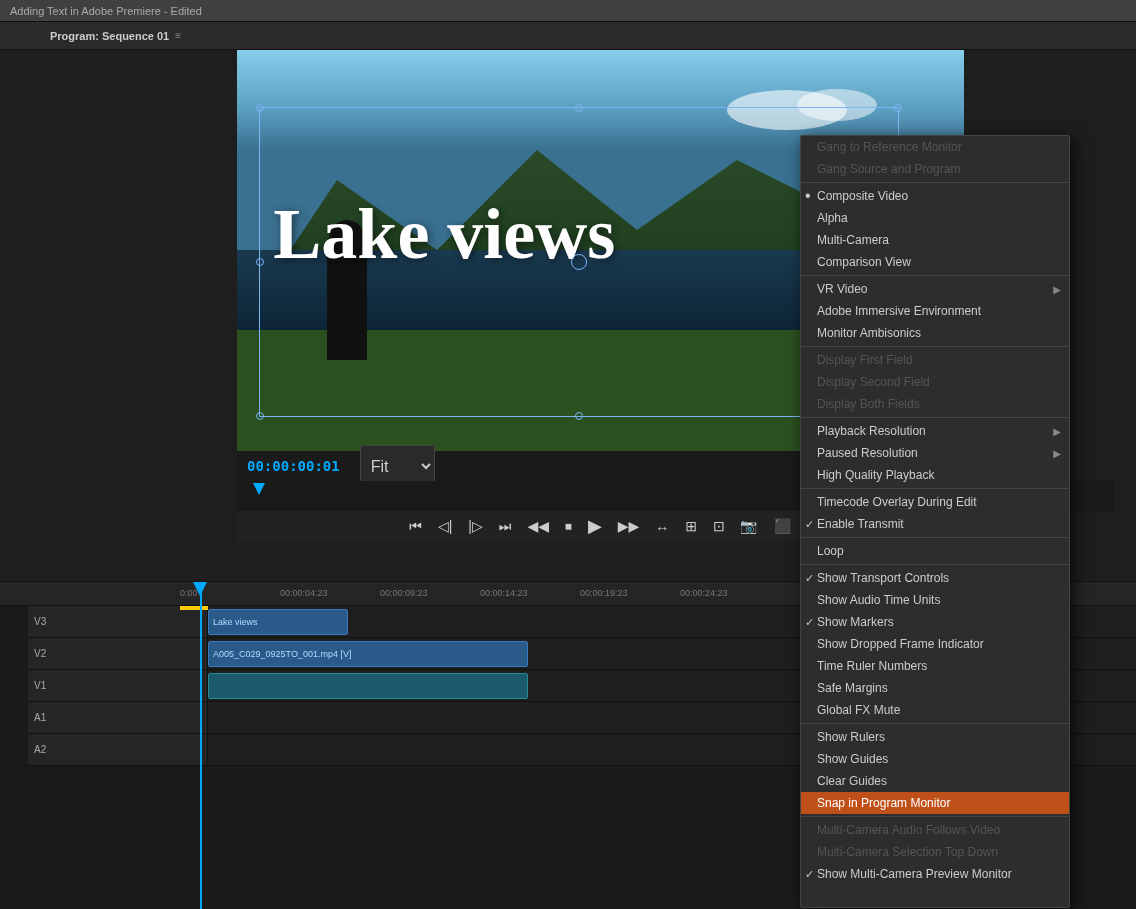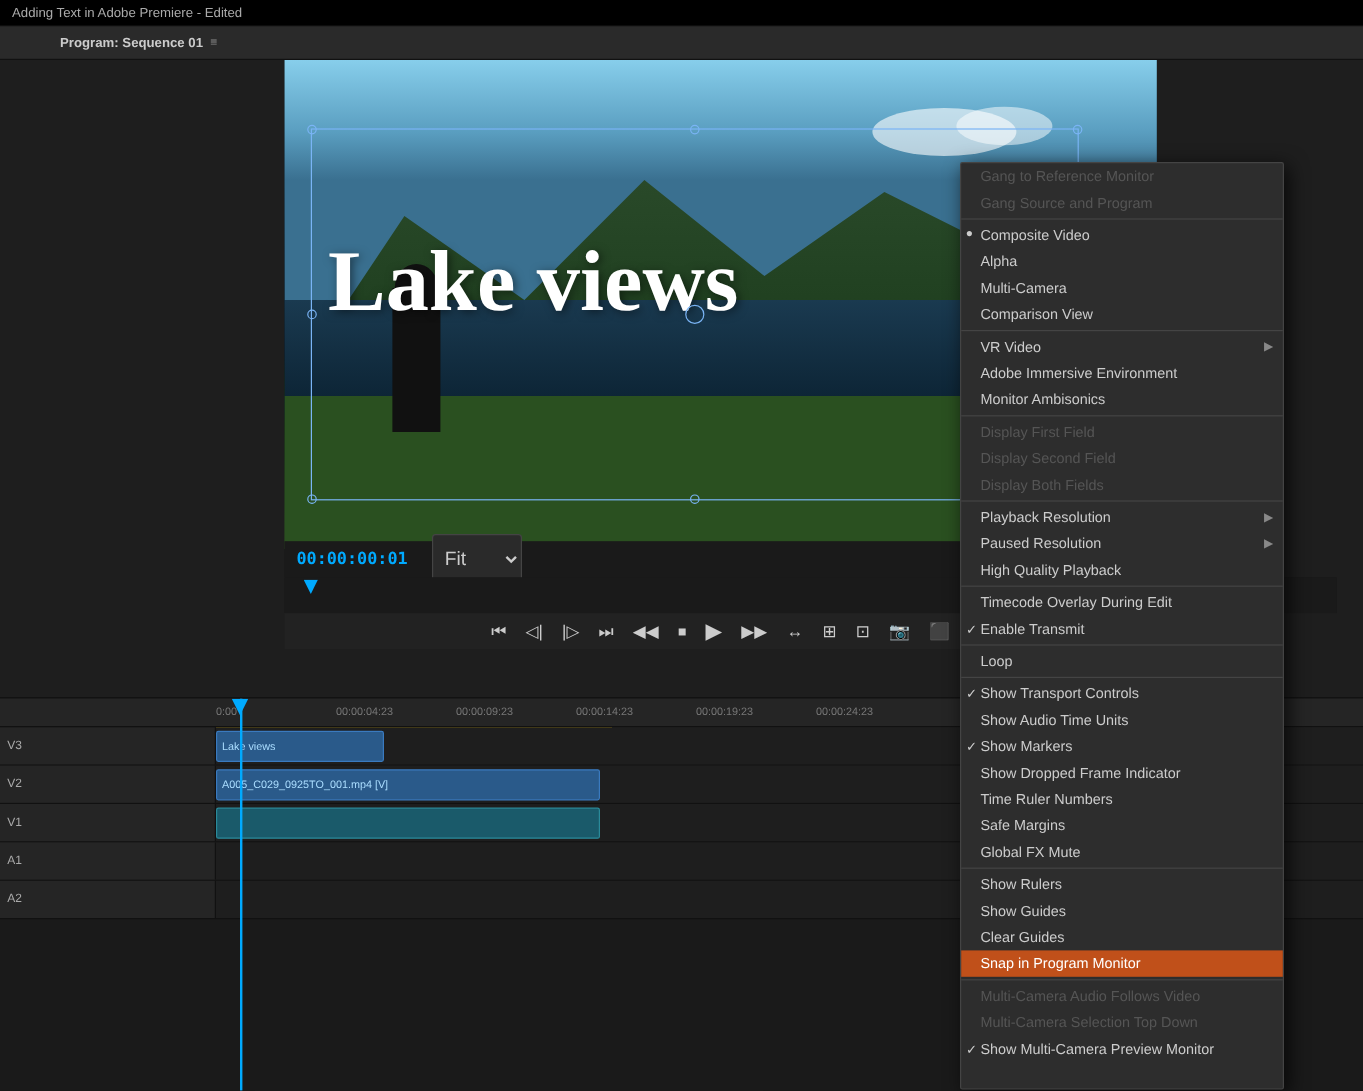--- a/index.html
+++ b/index.html
@@ -9,21 +9,21 @@
       font-size: 12px;
       color: #ccc;
       width: 1136px;
       height: 909px;
       overflow: hidden;
       position: relative;
     }
 
     
     #title-bar {
-      background: #000000;
+      background: #404040;
       height: 22px;
       display: flex;
       align-items: center;
       padding: 0 10px;
       border-bottom: 1px solid #111;
     }
     #title-bar span {
       font-size: 11px;
       color: #aaa;
     }
@@ -245,20 +245,21 @@
       width: 14px;
       height: 14px;
       background: #00aaff;
       clip-path: polygon(50% 100%, 0% 0%, 100% 0%);
     }
 
     
     #tracks-area {
       display: flex;
       flex-direction: column;
+      margin-left: 28px;
     }
     .track-row {
       height: 32px;
       display: flex;
       border-bottom: 1px solid #111;
     }
     .track-header {
       width: 180px;
       background: #252525;
       border-right: 1px solid #111;

